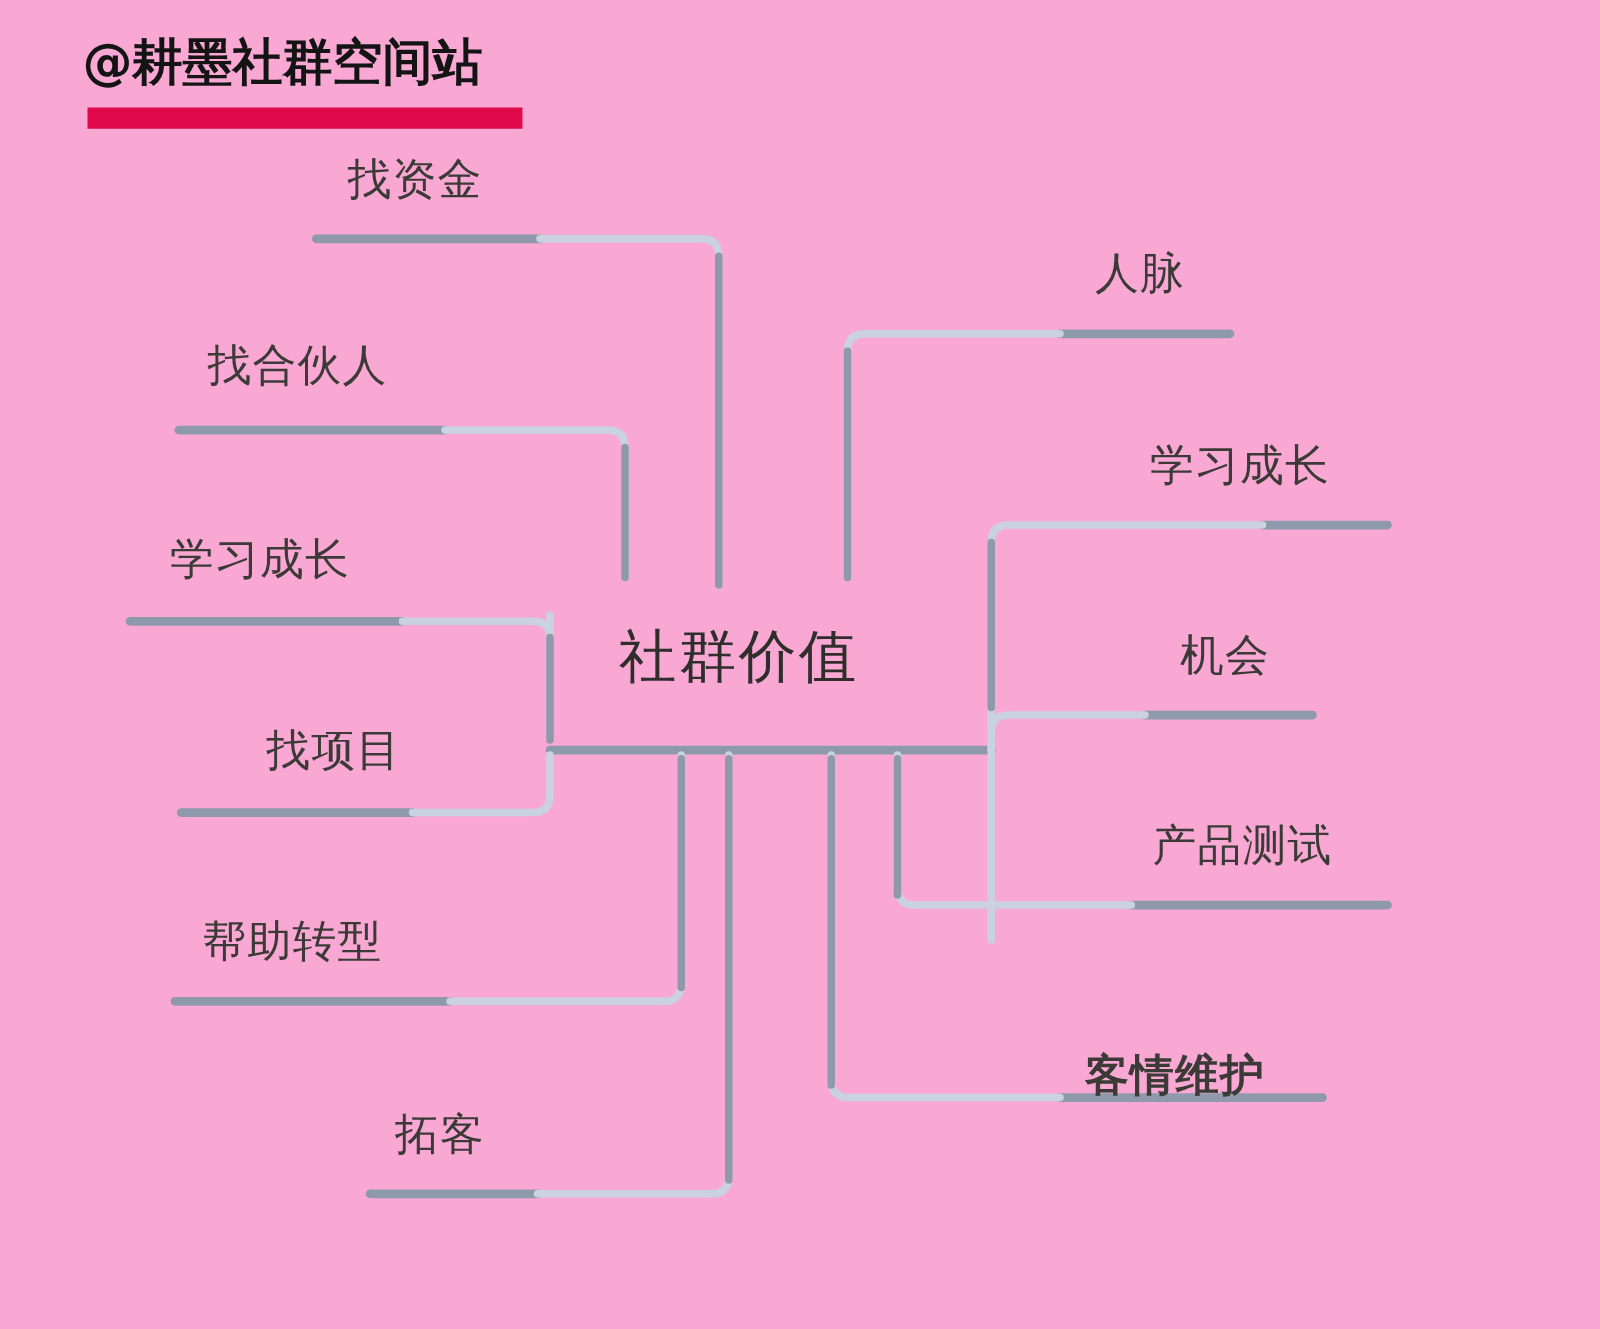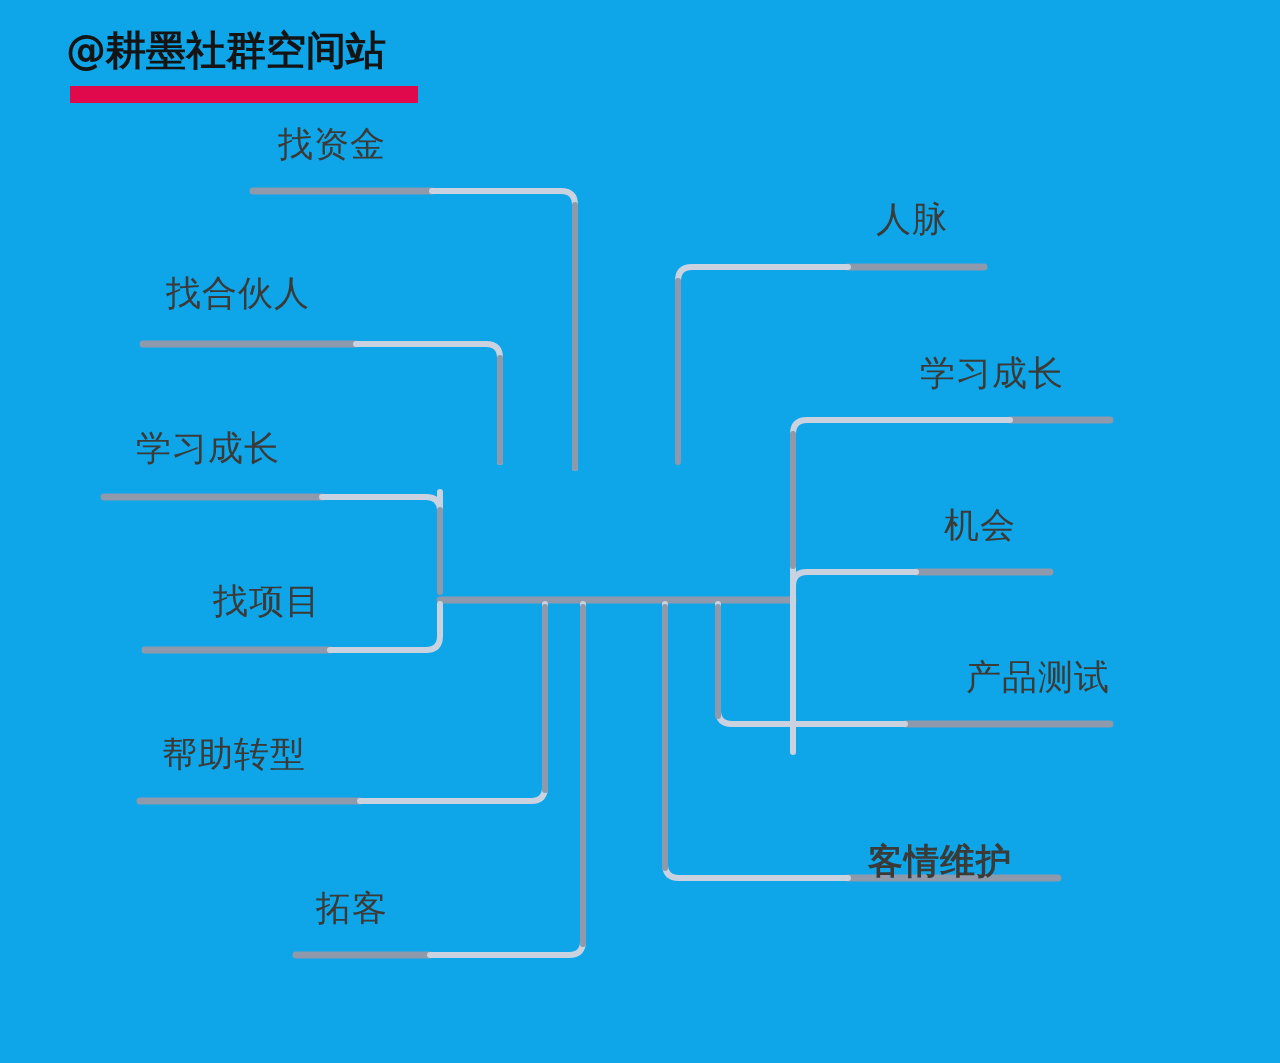--- a/index.html
+++ b/index.html
@@ -12,21 +12,21 @@
     background: #fefbef;
     font-family: "Liberation Sans", "DejaVu Sans", sans-serif;
     overflow: hidden;
     position: relative;
   }
 
   #canvas {
     position: relative;
     width: 1280px;
     height: 1063px;
-    background: #0ea5e9;
+    background: #f9a8d4;
   }
 
   
   #watermark {
     position: absolute;
     left: 66px;
     top: 26px;
     width: 360px;
     height: 90px;
   }
@@ -132,18 +132,19 @@
   <div id="labels">
       <div class="node-label" style="left: 278px; top: 123px;">找资金</div>
       <div class="node-label" style="left: 166px; top: 272px;">找合伙人</div>
       <div class="node-label" style="left: 136px; top: 427px;">学习成长</div>
       <div class="node-label" style="left: 167px; top: 580px; margin-left: 46px;">找项目</div>
       <div class="node-label" style="left: 162px; top: 733px;">帮助转型</div>
       <div class="node-label" style="left: 316px; top: 887px;">拓客</div>
       <div class="node-label" style="left: 876px; top: 198px;">人脉</div>
       <div class="node-label" style="left: 920px; top: 352px;">学习成长</div>
       <div class="node-label" style="left: 944px; top: 504px;">机会</div>
-      <div class="node-label" style="left: 922px; top: 656px; margin-left: 44px;">产品测试</div>
+      <div class="node-label" style="left: 922px; top: 656px;">产品测试</div>
       <div class="node-label" style="left: 868px; top: 840px; font-weight: bold;">客情维护</div>
     </div>
 
+  <div id="center-node">社群价值</div>
 
 </div>
 
 </body></html>

